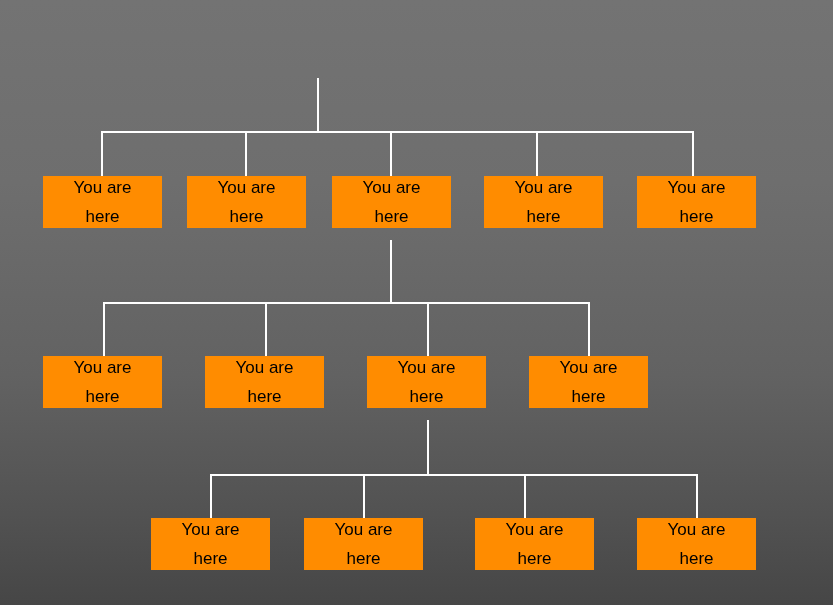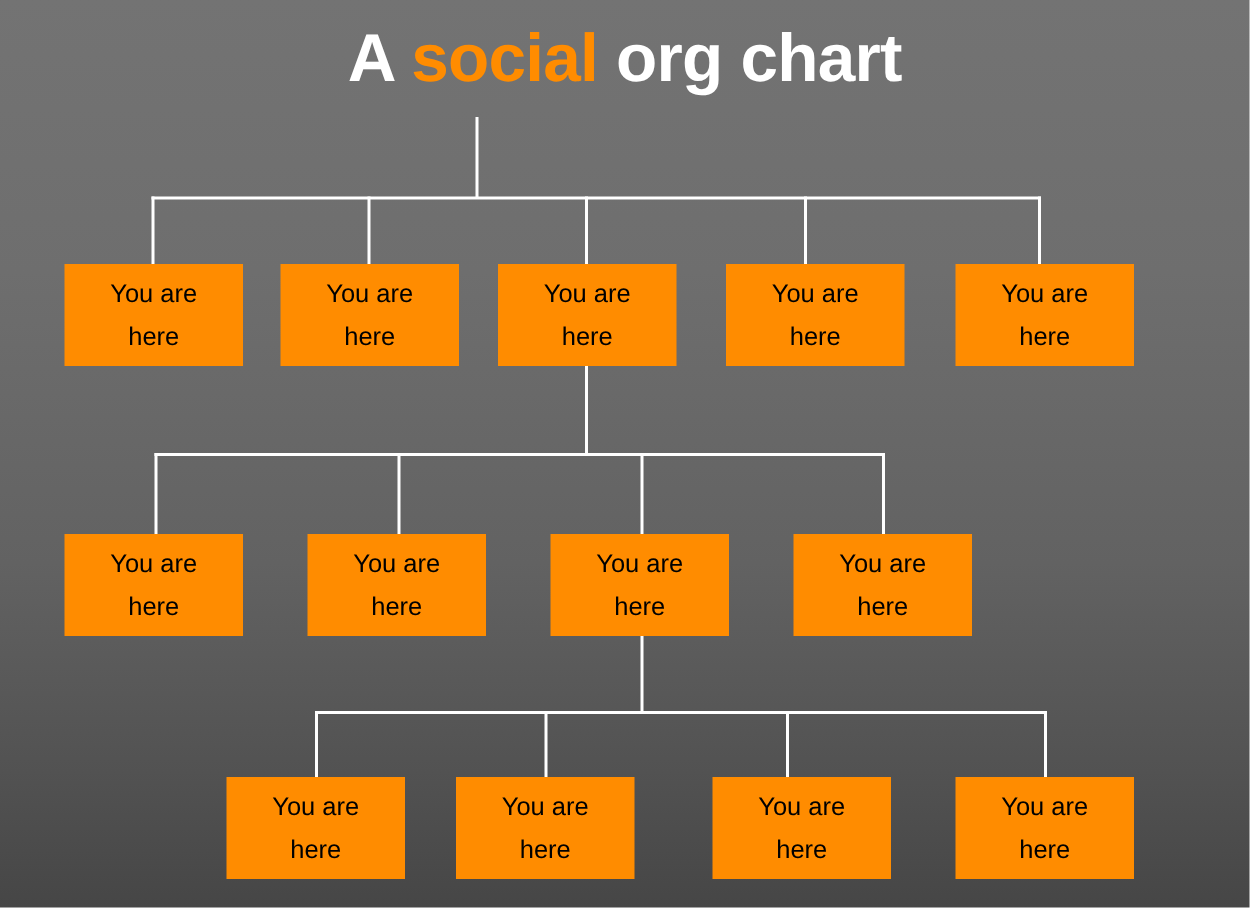--- a/index.html
+++ b/index.html
@@ -51,21 +51,21 @@
     width: 2px;
   }
   .conn.h {
     height: 2px;
   }
 
   
   .node {
     position: absolute;
     width: 119px;
-    height: 68px;
+    height: 52px;
     background: #ff8c00;
     color: #000000;
     display: flex;
     align-items: center;
     justify-content: center;
     text-align: center;
     font-size: 17px;
     line-height: 29px;
     font-weight: normal;
     box-sizing: border-box;
@@ -74,23 +74,20 @@
     display: block;
     width: 100%;
     white-space: pre-line;
   }
 </style>
 </head>
 <body>
 
 <div id="slide">
 
-  <div id="title">
-    <span class="word">A </span><span class="word accent">social</span><span class="word"> org chart</span>
-  </div>
 
   <div class="conn v" style="left:317px; top:78px; height:54px;"></div>
 
   <div class="conn h" style="left:101px; top:131px; width:593px;"></div>
 
   <div class="conn v" style="left:101px; top:131px; height:46px;"></div>
   <div class="conn v" style="left:245px; top:131px; height:46px;"></div>
   <div class="conn v" style="left:390px; top:131px; height:46px;"></div>
   <div class="conn v" style="left:536px; top:131px; height:46px;"></div>
   <div class="conn v" style="left:692px; top:131px; height:46px;"></div>

